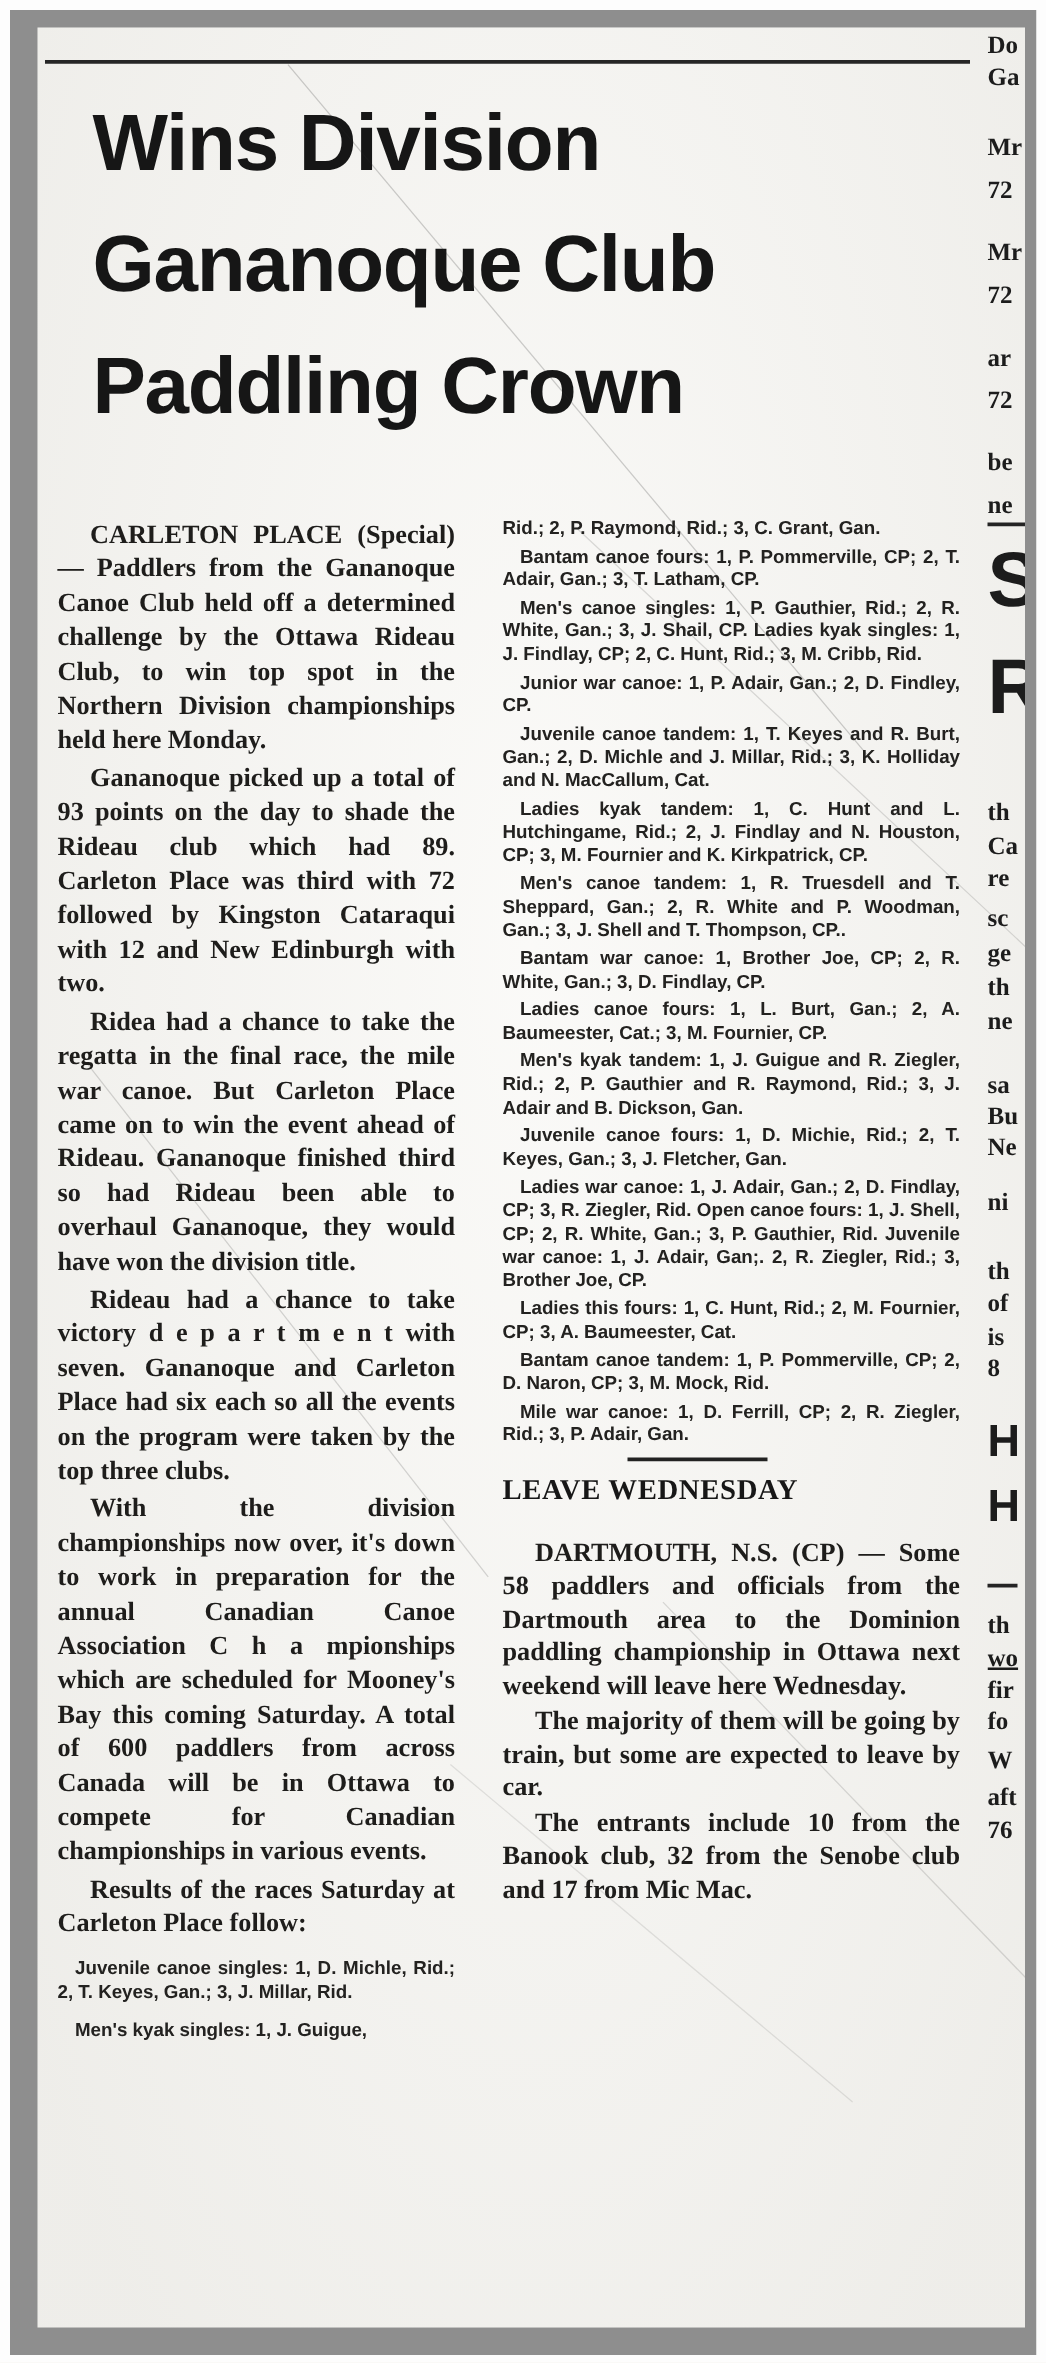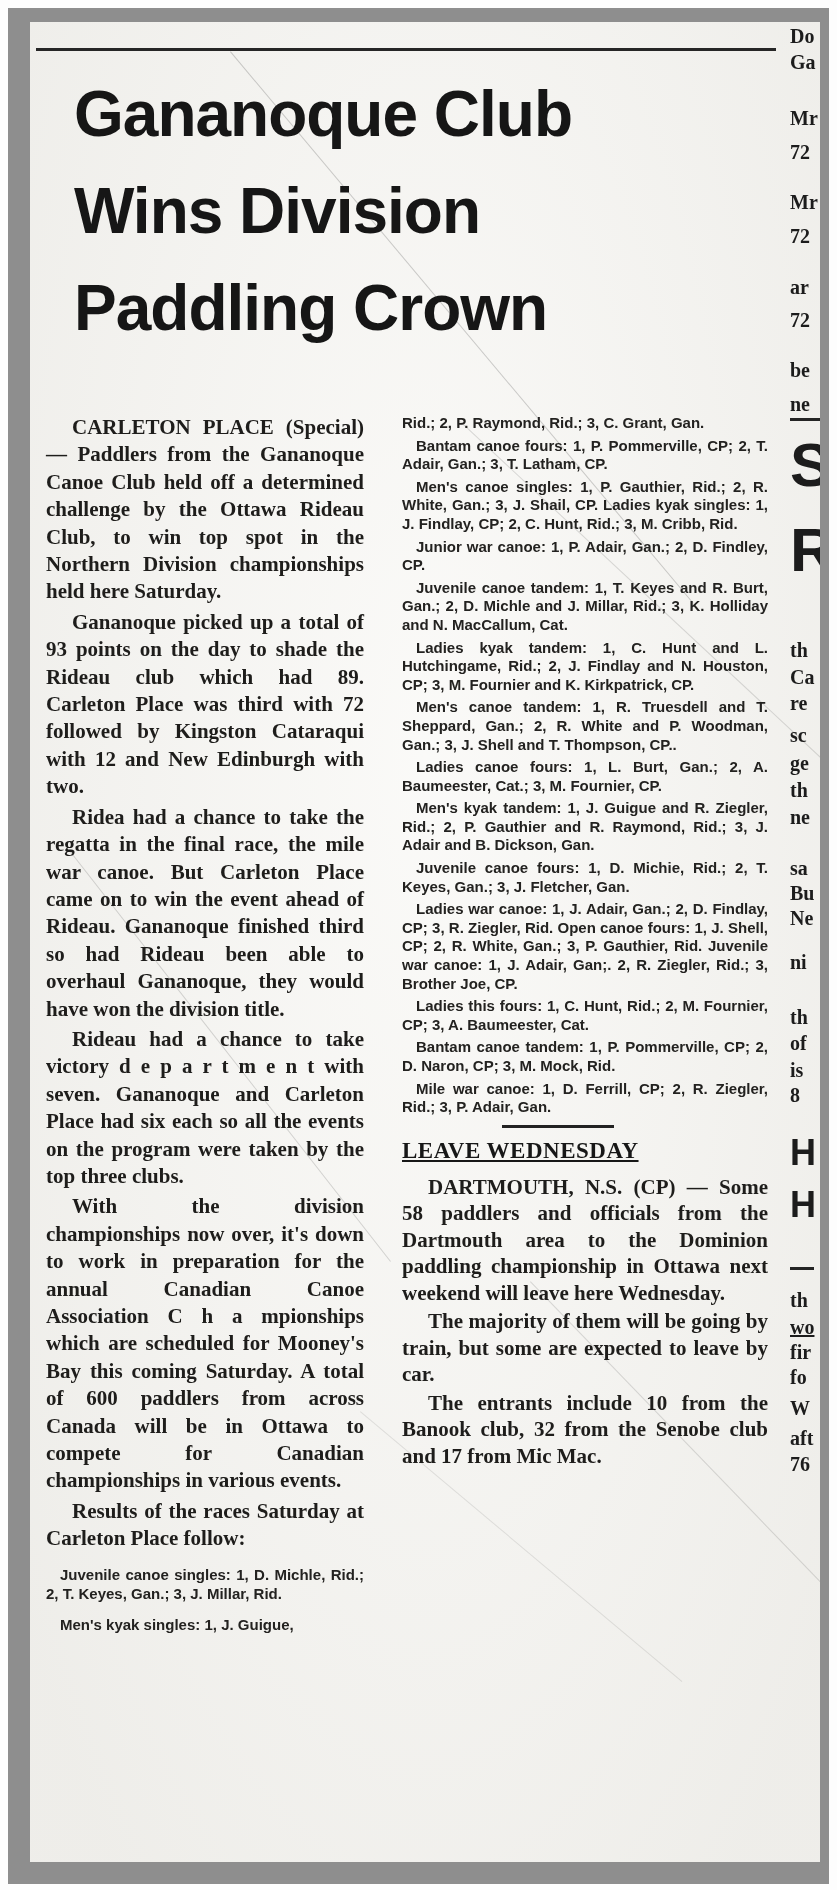--- a/index.html
+++ b/index.html
@@ -35,21 +35,21 @@
   .agate-p{
     font:bold 15px/18.6px "Liberation Sans",sans-serif;color:#232220;
     text-align:justify;text-indent:14px;margin:0 0 4px;
   }
   .left-agate .agate-p{margin:12px 0 3px;line-height:19px;}
   .left-agate{margin-top:8px;}
   .cont{text-indent:0;}
   .divider{width:112px;height:3px;background:#222;margin:8px 0 10px 100px;}
   .sub-head{
     font:bold 23px/26px "Liberation Serif",serif;color:#171717;
-    margin:0 0 10px;letter-spacing:0.5px;text-decoration:underline;
+    margin:0 0 24px;letter-spacing:0.5px;
   }
   .lw-p{
     font:bold 21px/26.5px "Liberation Serif",serif;color:var(--ink);
     text-align:justify;text-indent:26px;margin:0 0 2px;
   }
   .col-right{position:absolute;left:760px;top:0;width:34px;height:1460px;overflow:hidden;}
   .frag{position:absolute;left:0;color:#1c1c1c;white-space:nowrap;}
   .frag-s{font:bold 20px/24px "Liberation Serif",serif;}
   .frag-b{font:bold 62px/62px "Liberation Sans",sans-serif;}
   .frag-m{font:bold 36px/38px "Liberation Sans",sans-serif;}
@@ -64,29 +64,29 @@
 </style>
 </head>
 <body>
 
 <div class="frame">
   <div class="paper">
 
     <div class="top-rule"></div>
 
     <h1 class="headline">
+      <div>Wins Division</div>
       <div>Gananoque Club</div>
-      <div>Wins Division</div>
       <div>Paddling Crown</div>
     </h1>
 
     <div class="col-left">
       <div>
 
-          <p class="body-p">CARLETON PLACE (Special) — Paddlers from the Gananoque Canoe Club held off a determined challenge by the Ottawa Rideau Club, to win top spot in the Northern Division championships held here Saturday.</p>
+          <p class="body-p">CARLETON PLACE (Special) — Paddlers from the Gananoque Canoe Club held off a determined challenge by the Ottawa Rideau Club, to win top spot in the Northern Division championships held here Monday.</p>
 
           <p class="body-p">Gananoque picked up a total of 93 points on the day to shade the Rideau club which had 89. Carleton Place was third with 72 followed by Kingston Cataraqui with 12 and New Edinburgh with two.</p>
 
           <p class="body-p">Ridea had a chance to take the regatta in the final race, the mile war canoe. But Carleton Place came on to win the event ahead of Rideau. Gananoque finished third so had Rideau been able to overhaul Gananoque, they would have won the division title.</p>
 
           <p class="body-p">Rideau had a chance to take victory d e p a r t m e n t with seven. Gananoque and Carleton Place had six each so all the events on the program were taken by the top three clubs.</p>
 
           <p class="body-p">With the division championships now over, it's down to work in preparation for the annual Canadian Canoe Association C h a mpionships which are scheduled for Mooney's Bay this coming Saturday. A total of 600 paddlers from across Canada will be in Ottawa to compete for Canadian championships in various events.</p>
 
           <p class="body-p">Results of the races Saturday at Carleton Place follow:</p>
@@ -108,20 +108,21 @@
           <p class="agate-p">Men's canoe singles: 1, P. Gauthier, Rid.; 2, R. White, Gan.; 3, J. Shail, CP. Ladies kyak singles: 1, J. Findlay, CP; 2, C. Hunt, Rid.; 3, M. Cribb, Rid.</p>
 
           <p class="agate-p">Junior war canoe: 1, P. Adair, Gan.; 2, D. Findley, CP.</p>
 
           <p class="agate-p">Juvenile canoe tandem: 1, T. Keyes and R. Burt, Gan.; 2, D. Michle and J. Millar, Rid.; 3, K. Holliday and N. MacCallum, Cat.</p>
 
           <p class="agate-p">Ladies kyak tandem: 1, C. Hunt and L. Hutchingame, Rid.; 2, J. Findlay and N. Houston, CP; 3, M. Fournier and K. Kirkpatrick, CP.</p>
 
           <p class="agate-p">Men's canoe tandem: 1, R. Truesdell and T. Sheppard, Gan.; 2, R. White and P. Woodman, Gan.; 3, J. Shell and T. Thompson, CP..</p>
 
+          <p class="agate-p">Bantam war canoe: 1, Brother Joe, CP; 2, R. White, Gan.; 3, D. Findlay, CP.</p>
 
           <p class="agate-p">Ladies canoe fours: 1, L. Burt, Gan.; 2, A. Baumeester, Cat.; 3, M. Fournier, CP.</p>
 
           <p class="agate-p">Men's kyak tandem: 1, J. Guigue and R. Ziegler, Rid.; 2, P. Gauthier and R. Raymond, Rid.; 3, J. Adair and B. Dickson, Gan.</p>
 
           <p class="agate-p">Juvenile canoe fours: 1, D. Michie, Rid.; 2, T. Keyes, Gan.; 3, J. Fletcher, Gan.</p>
 
           <p class="agate-p">Ladies war canoe: 1, J. Adair, Gan.; 2, D. Findlay, CP; 3, R. Ziegler, Rid. Open canoe fours: 1, J. Shell, CP; 2, R. White, Gan.; 3, P. Gauthier, Rid. Juvenile war canoe: 1, J. Adair, Gan;. 2, R. Ziegler, Rid.; 3, Brother Joe, CP.</p>
 
           <p class="agate-p">Ladies this fours: 1, C. Hunt, Rid.; 2, M. Fournier, CP; 3, A. Baumeester, Cat.</p>

